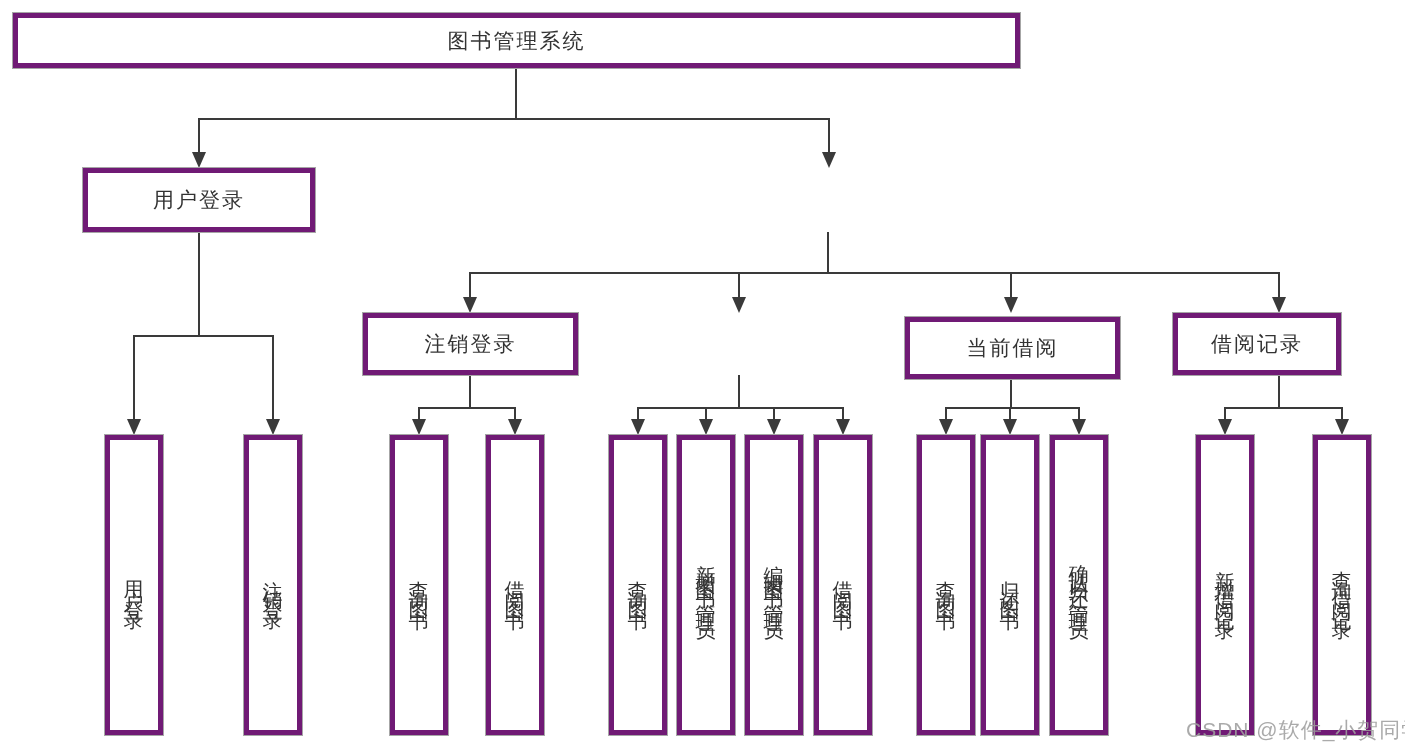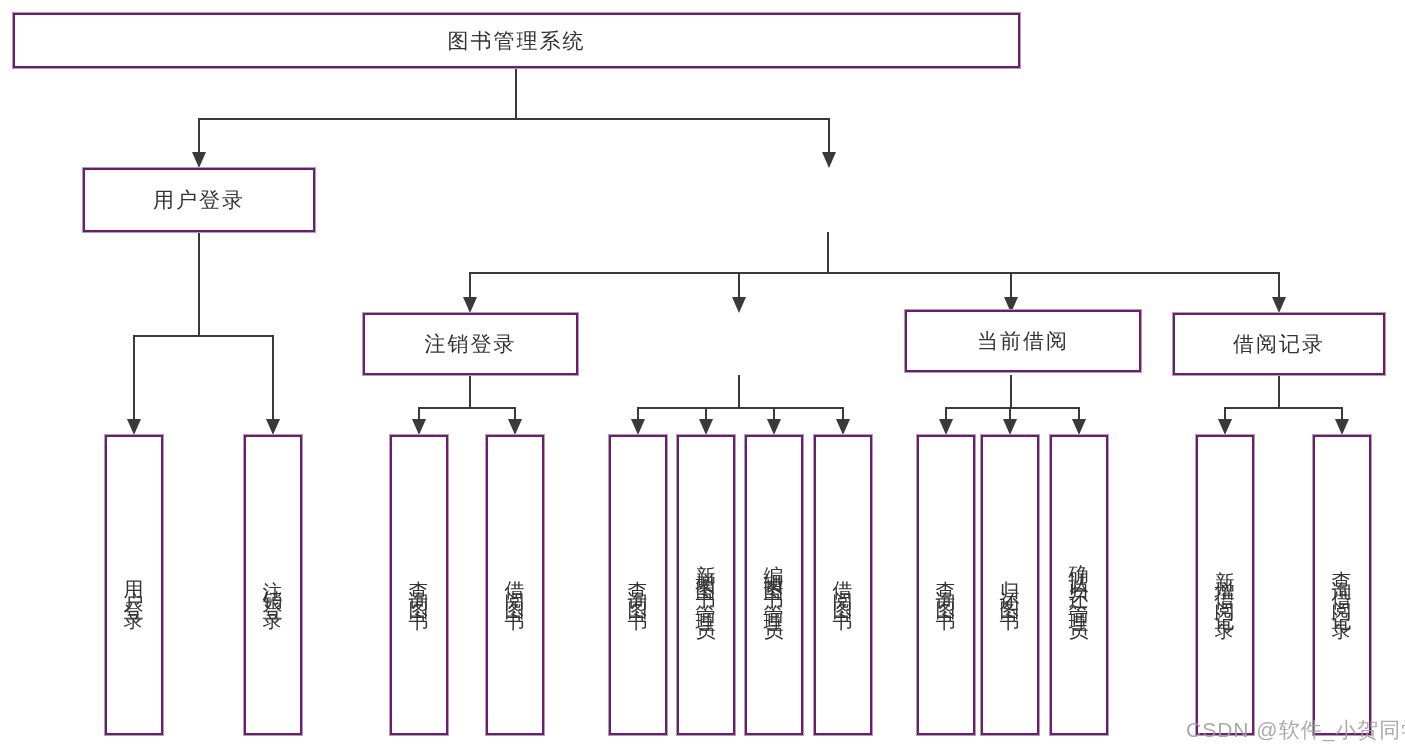--- a/index.html
+++ b/index.html
@@ -8,21 +8,21 @@
     width: 1405px;
     height: 747px;
     background: #ffffff;
     overflow: hidden;
     font-family: "Liberation Sans", "DejaVu Sans", sans-serif;
   }
   .box {
     position: absolute;
     box-sizing: border-box;
     background: #ffffff;
-    border: 2px solid #701a75;
+    border: 5px solid #701a75;
     box-shadow: 0 0 0 1px #a6a6a6;
     display: flex;
     align-items: center;
     justify-content: center;
     z-index: 2;
   }
   .box-h span {
     font-size: 21px;
     color: #333333;
     letter-spacing: 2px;
@@ -66,24 +66,24 @@
     <span>图书管理系统</span>
   </div>
 
   <div class="box box-h" style="left:83px;top:168px;width:232px;height:64px">
     <span>用户登录</span>
   </div>
 
   <div class="box box-h" style="left:363px;top:313px;width:215px;height:62px">
     <span>注销登录</span>
   </div>
-  <div class="box box-h" style="left:905px;top:310px;width:236px;height:62px">
+  <div class="box box-h" style="left:905px;top:317px;width:215px;height:62px">
     <span>当前借阅</span>
   </div>
-  <div class="box box-h" style="left:1173px;top:313px;width:212px;height:62px">
+  <div class="box box-h" style="left:1173px;top:313px;width:168px;height:62px">
     <span>借阅记录</span>
   </div>
 
   <div class="box box-v" style="left:105px;top:435px;width:58px;height:300px">
     <span>用户登录</span>
   </div>
   <div class="box box-v" style="left:244px;top:435px;width:58px;height:300px">
     <span>注销登录</span>
   </div>
 

